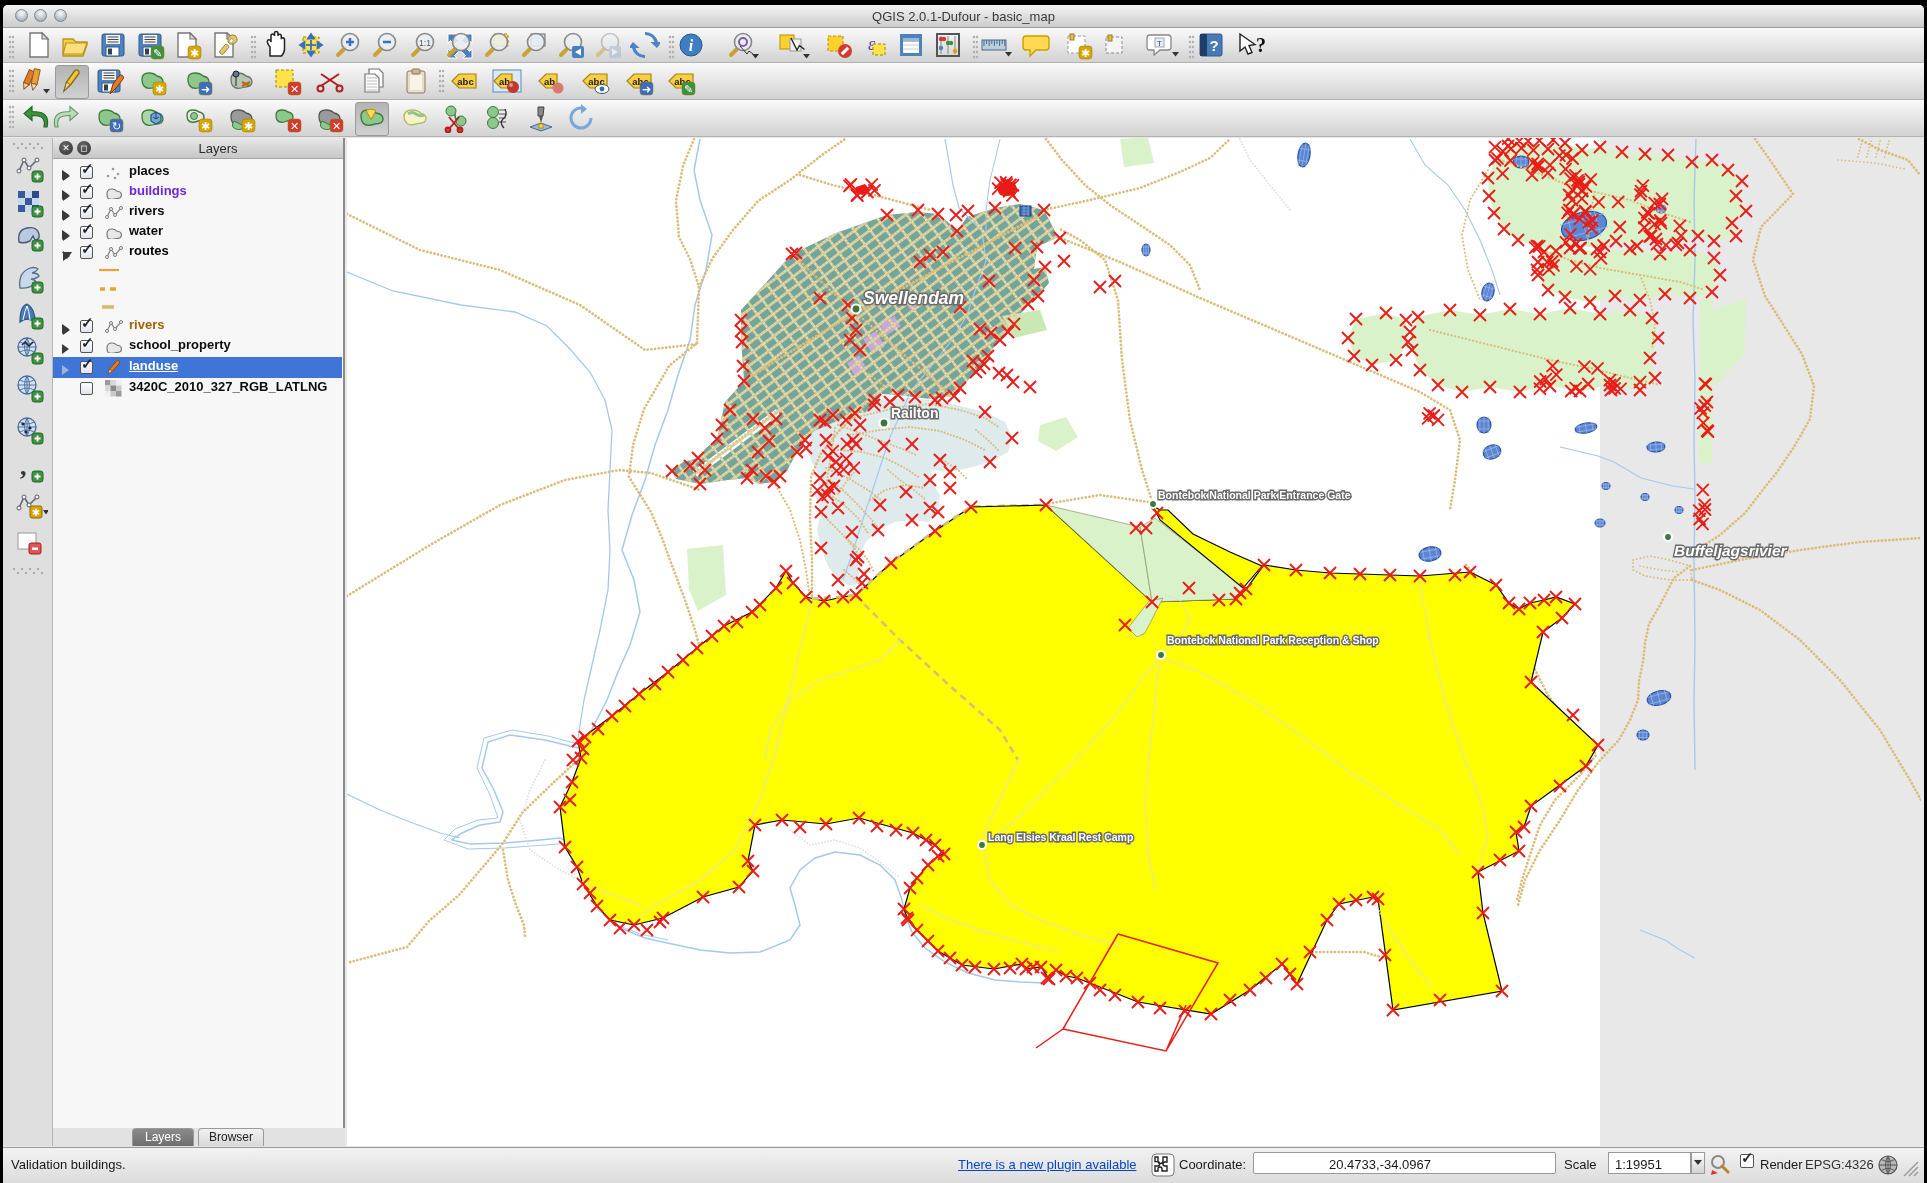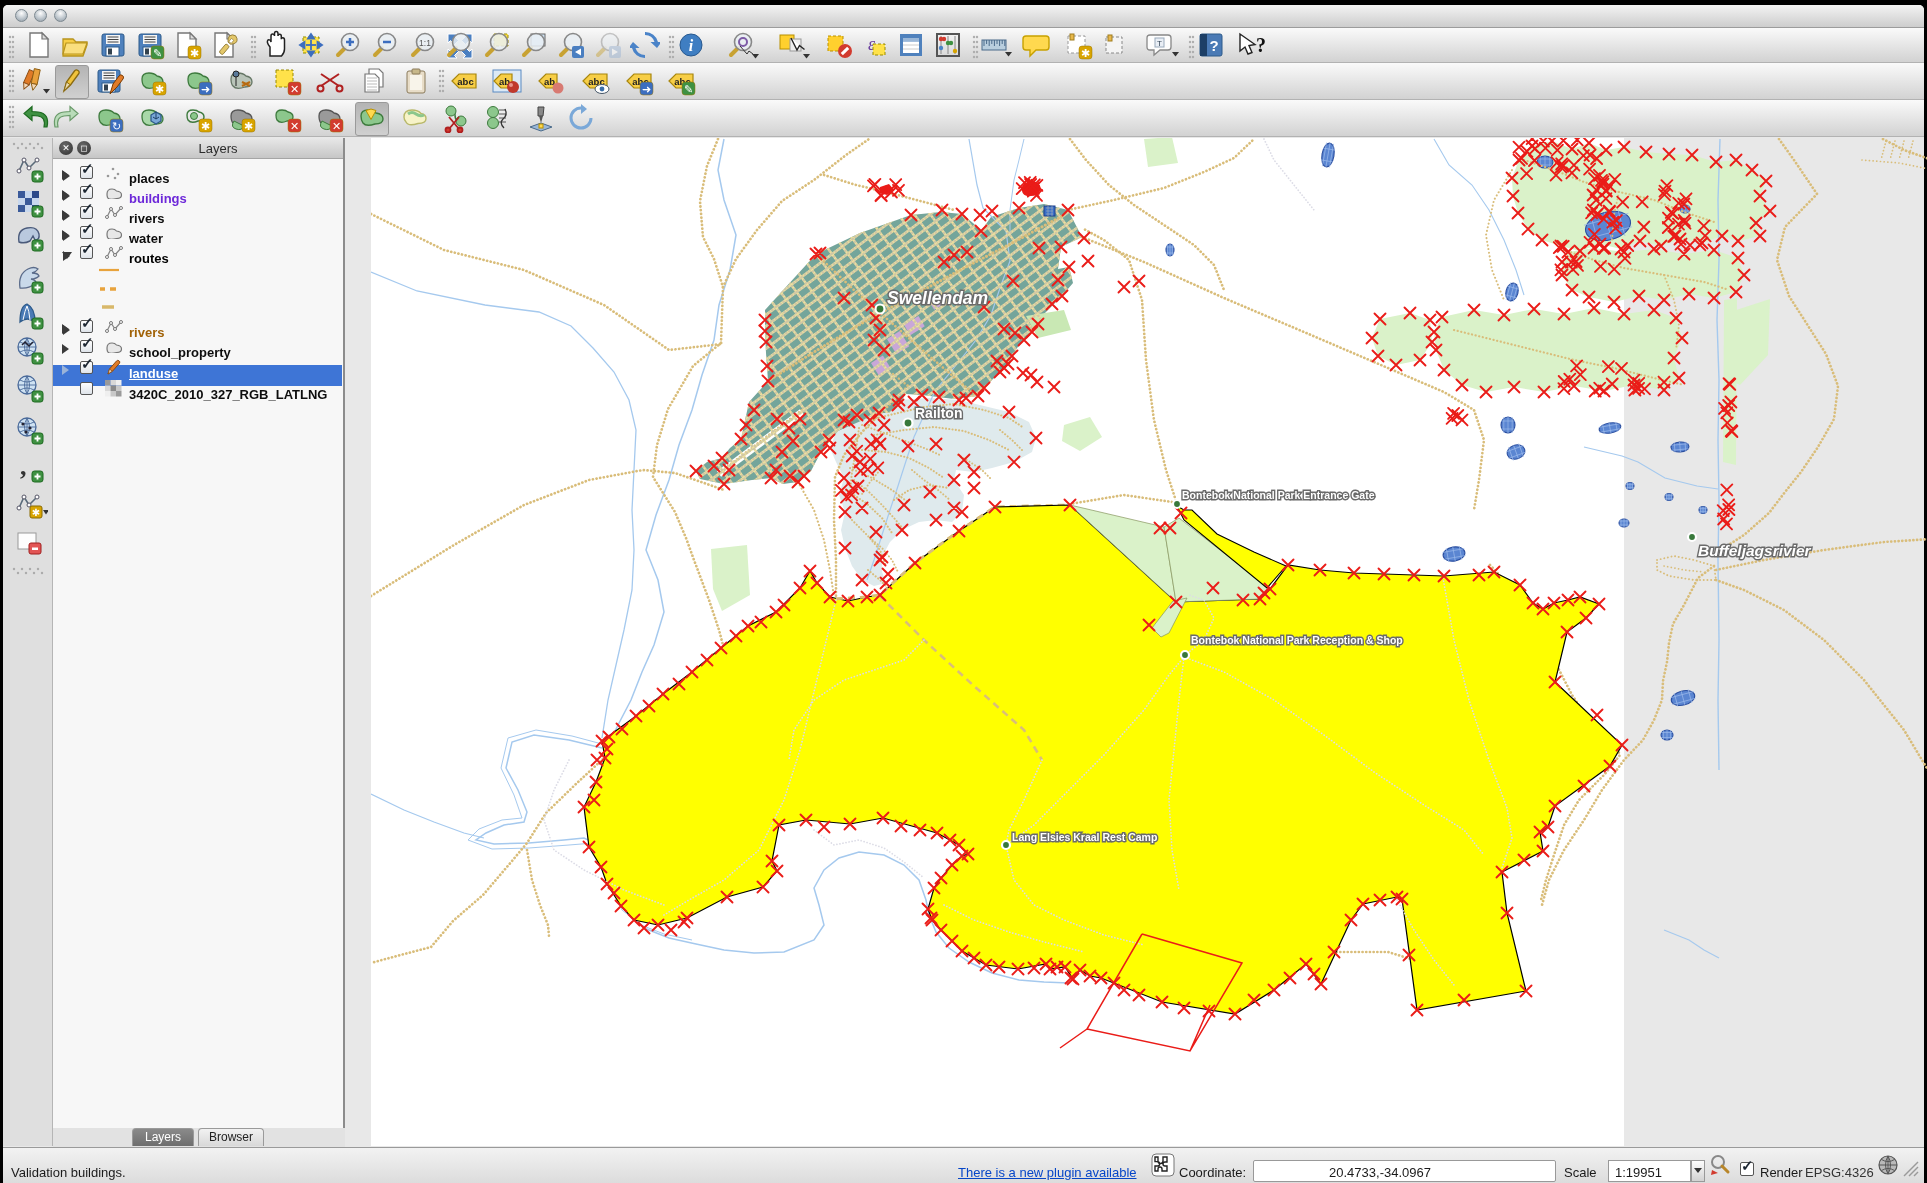--- a/index.html
+++ b/index.html
@@ -14,30 +14,31 @@
 #panel{position:absolute;left:53px;top:138px;width:292px;height:1008px;background:#f7f7f7;border-right:2px solid #8c8c8c;}
 #panelhead{position:absolute;left:0;top:0;width:100%;height:21px;background:linear-gradient(#e8e8e8,#c6c6c6);border-bottom:1px solid #a5a5a5;}
 #paneltitle{position:absolute;left:40px;right:0;text-align:center;top:3px;font-size:13px;color:#2c2c2c;}
 .phbtn{position:absolute;top:3px;width:14px;height:14px;border-radius:50%;background:radial-gradient(circle at 40% 35%,#6a6a6a,#2f2f2f);color:#fff;font-size:9px;text-align:center;line-height:14px;}
 .exp{position:absolute;width:0;height:0;}
 .cb{position:absolute;width:13px;height:13px;background:linear-gradient(#fdfdfd,#dfe4ea);border:1px solid #555;border-radius:2px;}
 .tick{position:absolute;font-size:15px;font-weight:bold;color:#1d2733;}
 #tabs{position:absolute;left:53px;top:1128px;width:292px;height:19px;background:#e2e2e2;}
 .tab{position:absolute;top:0;height:18px;font-size:12px;text-align:center;border:1px solid #9a9a9a;border-bottom:none;border-radius:4px 4px 0 0;}
 #statusbar{position:absolute;left:3px;top:1147px;width:1921px;height:36px;background:linear-gradient(#f2f2f2,#dcdcdc);border-top:1px solid #9a9a9a;font-size:13px;color:#1a1a1a;}
-#mapc{position:absolute;left:347px;top:138px;width:1253px;height:1008px;background:#fff;margin-left:24px;}
-.s{position:absolute;margin-top:8px;}
+#mapc{position:absolute;left:347px;top:138px;width:1253px;height:1008px;background:#fff;}
+.s{position:absolute;}
 </style></head>
 <body>
 <div id="win">
     <div id="winbg"></div>
     <div id="titlebar">
       <div class="tl" style="left:12px"></div>
       <div class="tl" style="left:31px"></div>
       <div class="tl" style="left:51px"></div>
+      <div id="titletext">QGIS 2.0.1-Dufour - basic_map</div>
     </div>
     <div class="tbrow" style="top:28px;height:35px"></div>
     <div class="tbrow" style="top:63px;height:37px"></div>
     <div class="tbrow" style="top:100px;height:37px"></div>
     <div class="pressed" style="left:55px;top:65px;width:34px;height:34px"></div>
     <div class="pressed" style="left:355px;top:102px;width:34px;height:34px"></div>
     <svg class="icon" style="left:8px;top:34px" width="8" height="28" viewBox="0 0 8 28">
       <circle cx="2" cy="3" r="1.2" fill="#aeaeae"></circle>
       <circle cx="5" cy="3" r="1.2" fill="#aeaeae"></circle>
       <circle cx="2" cy="8" r="1.2" fill="#aeaeae"></circle>

